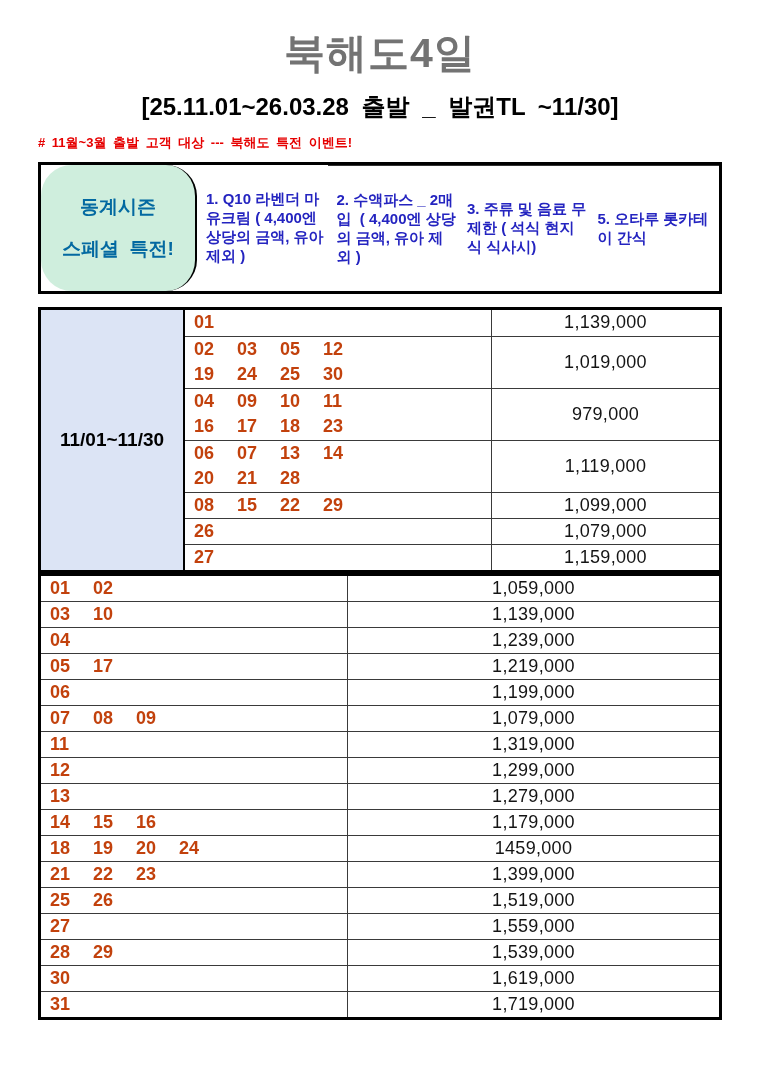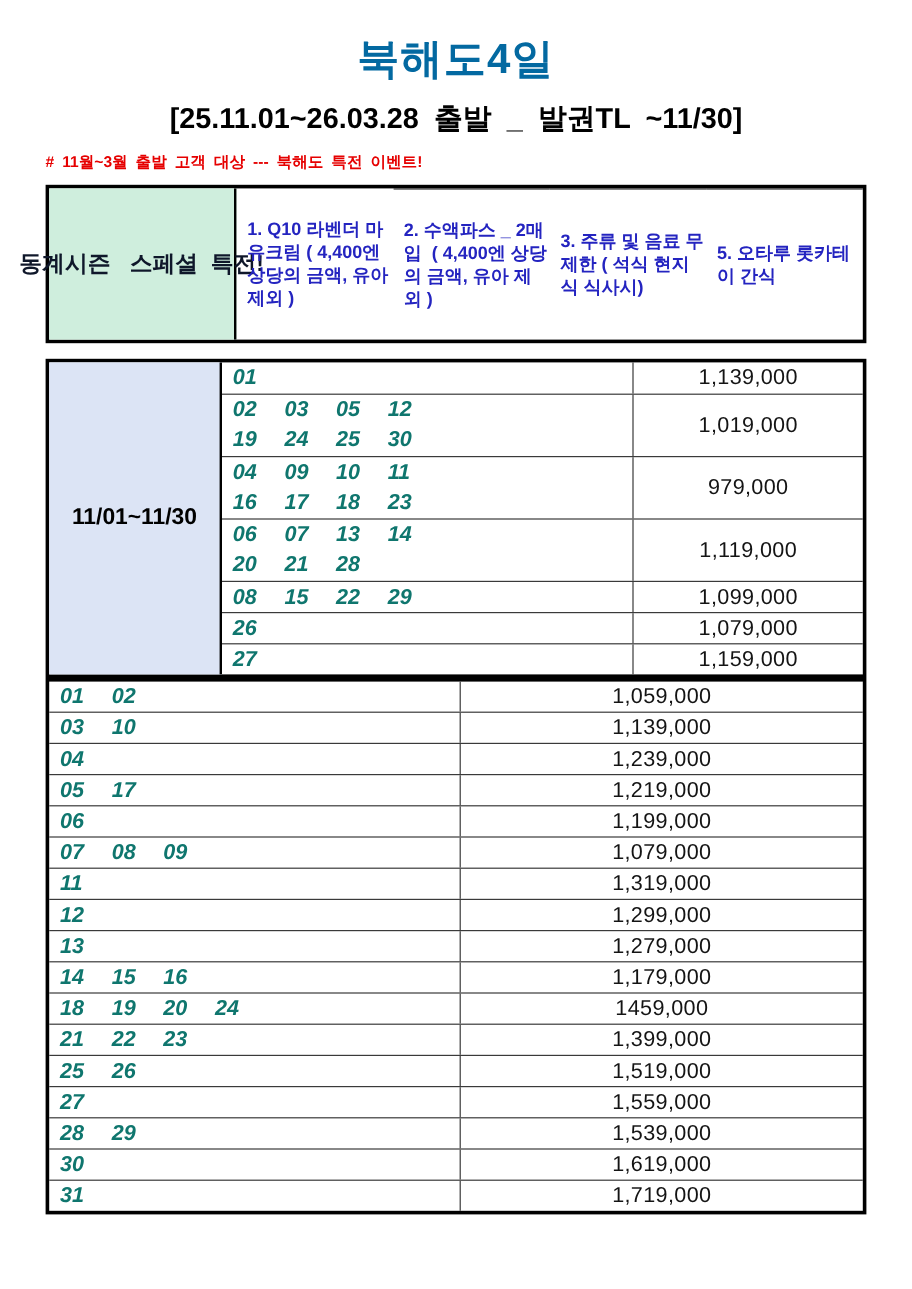--- a/index.html
+++ b/index.html
@@ -5,41 +5,42 @@
   * { box-sizing: border-box; }
   html,body { margin:0; padding:0; background:#ffffff; }
   body {
     width:760px; height:1074px;
     font-family:"Liberation Sans","DejaVu Sans",sans-serif;
     color:#111;
   }
   .container { padding:24px 38px 0 38px; }
 
   .page-title {
-    text-align:center; font-size:35px; font-weight:800;
-    letter-spacing:1px; color:#0369a1; margin:2px 0 10px 0;
+    text-align:center; font-size:41px; font-weight:800;
+    letter-spacing:1px; color:#737373; margin:2px 0 10px 0;
   }
   .page-subtitle {
     text-align:center; font-size:24px; font-weight:800;
     color:#000; margin:0 0 11px 0; word-spacing:6px;
   }
   .promo-note {
     font-size:13px; font-weight:800; color:#e60000;
     margin:0 0 10px 0; word-spacing:3px;
   }
 
   
   .btable {
     display:flex; border:3px solid #000; height:132px;
   }
   .bleft {
     width:156px; background:#cfeedd; border-right:2px solid #000;
-    display:flex; flex-direction:row; justify-content:center; align-items:center;
-    gap:16px; color:#0f172a; font-weight:800; font-size:19px;
+    display:flex; flex-direction:column; justify-content:center; align-items:center;
+    gap:16px; color:#0369a1; font-weight:800; font-size:19px;
     white-space:pre;
+    border-radius:31px;
   }
   .bitems { flex:1; display:flex; flex-direction:row; }
   .bitem {
     flex:1; display:flex; align-items:center; padding-left:9px;
     color:#2424c0; font-weight:800; font-size:15px;
     border-top:1.5px solid #333; white-space:pre-wrap;
   }
   .bitem:first-child { border-top:none; }
 
   
@@ -48,24 +49,24 @@
   .ptable.dec { margin-top:0px; border-top-width:3px; }
   .pleft {
     width:144px; background:#dce4f5; border-right:2px solid #000;
     display:flex; align-items:center; justify-content:center;
     font-weight:800; font-size:19px; color:#000;
   }
   .prows { flex:1; display:flex; flex-direction:column; }
   .prow { display:flex; border-top:1px solid #3a3a3a; }
   .prow:first-child { border-top:none; }
   .days {
-    width:343px; border-right:1px solid #3a3a3a;
+    width:307px; border-right:1px solid #3a3a3a;
     display:flex; align-items:center;
-    padding-left:9px; color:#0f766e; font-size:18px; font-weight:600;
-    white-space:pre-wrap; word-spacing:18px; line-height:25px;font-style:italic;
+    padding-left:9px; color:#c2410c; font-size:18px; font-weight:600;
+    white-space:pre-wrap; word-spacing:18px; line-height:25px;
   }
   .price {
     flex:1; display:flex; align-items:center; justify-content:center;
     font-size:18px; color:#141414; letter-spacing:0.3px;text-align:right;
   }
   .nov .prow { min-height:25.5px; }
   .nov .prow.tall { min-height:52px; }
   .dec .prow { min-height:25.2px; }
 </style>
 </head>

